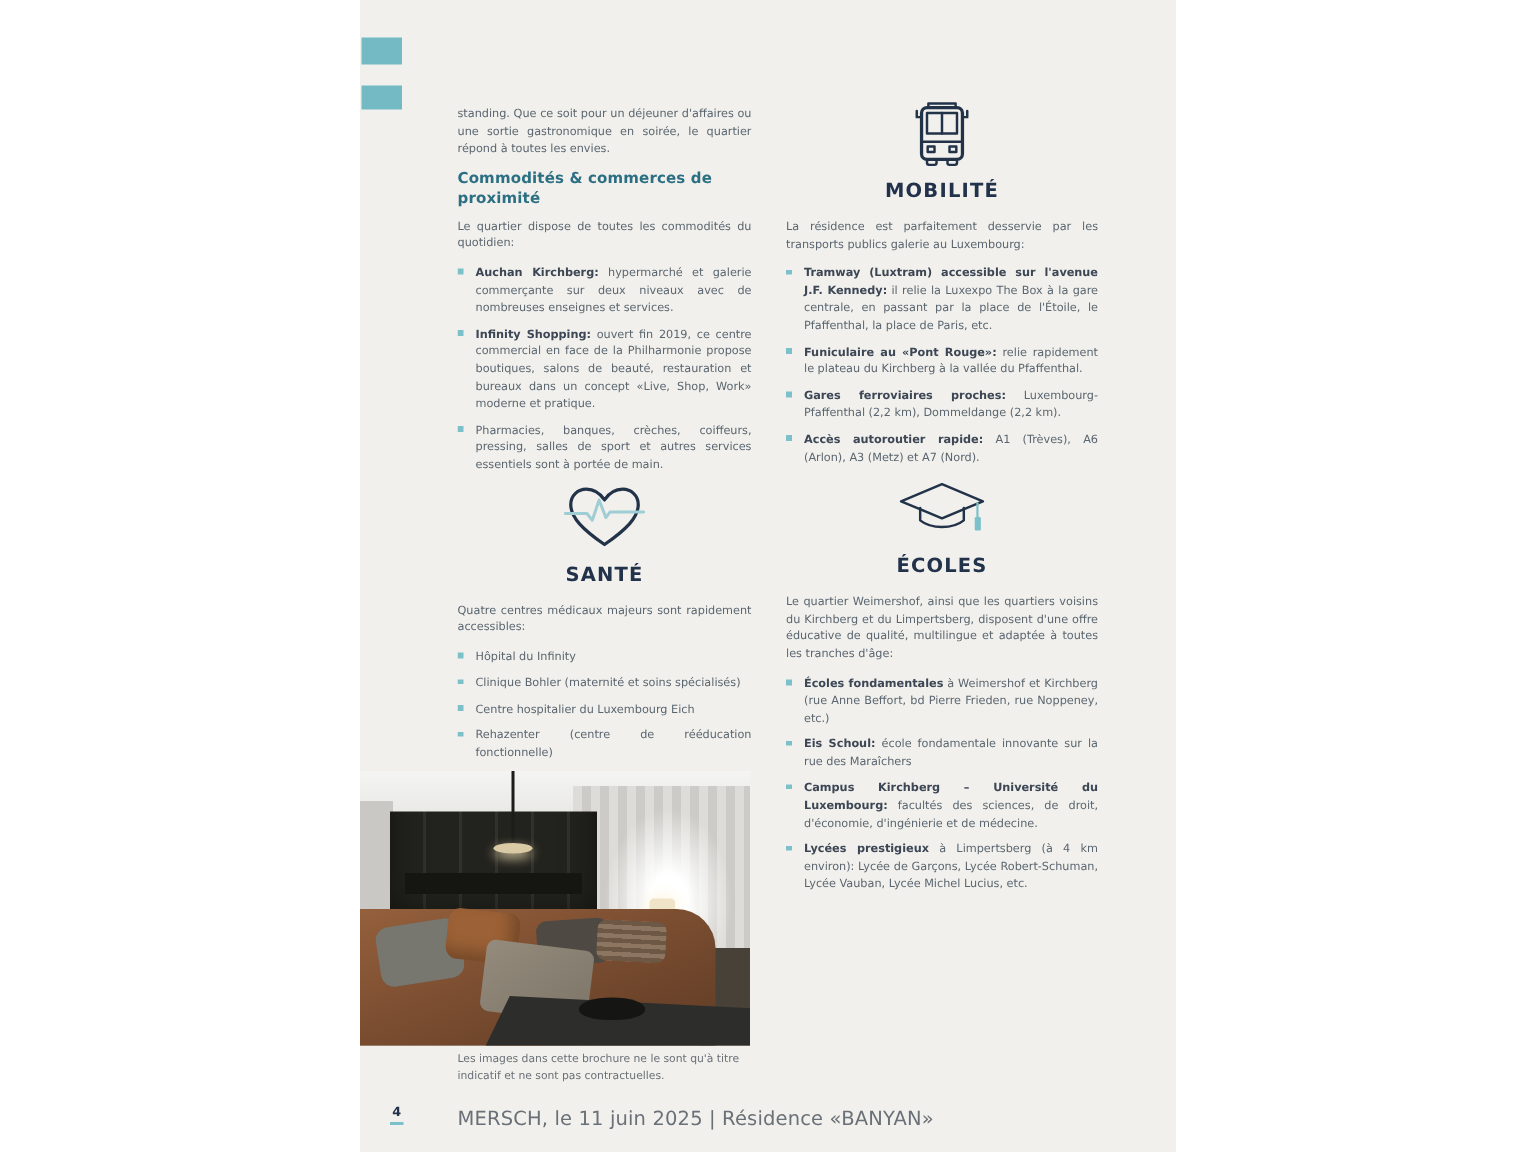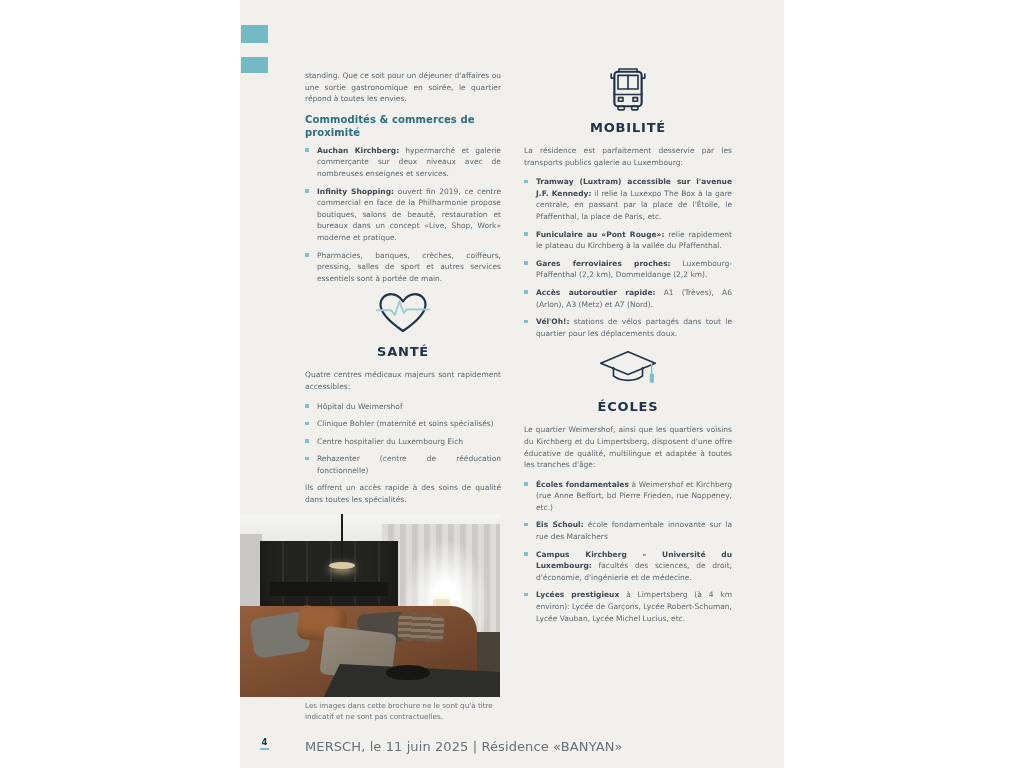--- a/index.html
+++ b/index.html
@@ -113,20 +113,21 @@
 
     <div class="deco deco1"></div>
     <div class="deco deco2"></div>
 
     <div class="cols">
 
       <div class="col left">
         <p class="body">standing. Que ce soit pour un déjeuner d'affaires ou une sortie gastronomique en soirée, le quartier répond à toutes les envies.</p>
 
         <h3 class="subhead">Commodités &amp; commerces de proximité</h3>
+        <p class="body">Le quartier dispose de toutes les commodités du quotidien:</p>
 
         <ul class="bullets">
           <li class="bullet">
             <span class="sq"></span>
             <b>Auchan Kirchberg:</b> <span>hypermarché et galerie commerçante sur deux niveaux avec de nombreuses enseignes et services.</span>
           </li>
           <li class="bullet">
             <span class="sq"></span>
             <b>Infinity Shopping:</b> <span>ouvert fin 2019, ce centre commercial en face de la Philharmonie propose boutiques, salons de beauté, restauration et bureaux dans un concept «Live, Shop, Work» moderne et pratique.</span>
           </li>
@@ -141,21 +142,21 @@
             <path class="ln" d="M30 45 C14 34 5 25 5 15.5 C5 8.5 10.5 4 16.5 4 C22 4 27 7.5 30 12 C33 7.5 38 4 43.5 4 C49.5 4 55 8.5 55 15.5 C55 25 46 34 30 45 Z"></path>
             <polyline class="teal" points="1,22 17,22 21,27 26,12 31,25 34,21 59,21"></polyline>
           </svg>
         </div>
         <h2 class="bighead">SANTÉ</h2>
         <p class="body">Quatre centres médicaux majeurs sont rapidement accessibles:</p>
 
         <ul class="bullets">
           <li class="bullet">
             <span class="sq"></span>
-            <span>Hôpital du Weimershof</span>
+            <span>Hôpital du Infinity</span>
           </li>
           <li class="bullet">
             <span class="sq"></span>
             <span>Clinique Bohler (maternité et soins spécialisés)</span>
           </li>
           <li class="bullet">
             <span class="sq"></span>
             <span>Centre hospitalier du Luxembourg Eich</span>
           </li>
           <li class="bullet">
@@ -194,24 +195,20 @@
             <span class="sq"></span>
             <b>Funiculaire au «Pont Rouge»:</b> <span>relie rapidement le plateau du Kirchberg à la vallée du Pfaffenthal.</span>
           </li>
           <li class="bullet">
             <span class="sq"></span>
             <b>Gares ferroviaires proches:</b> <span>Luxembourg-Pfaffenthal (2,2 km), Dommeldange (2,2 km).</span>
           </li>
           <li class="bullet">
             <span class="sq"></span>
             <b>Accès autoroutier rapide:</b> <span>A1 (Trèves), A6 (Arlon), A3 (Metz) et A7 (Nord).</span>
-          </li>
-          <li class="bullet">
-            <span class="sq"></span>
-            <b>Vél'Oh!:</b> <span>stations de vélos partagés dans tout le quartier pour les déplacements doux.</span>
           </li>
         </ul>
 
         <div class="icon-wrap" style="margin-top:10px;">
           <svg width="60" height="42" viewBox="0 0 66 46">
             <polygon class="ln-thin" points="33,3 63,15.5 33,28 3,15.5"></polygon>
             <path class="ln-thin" d="M17 20.5 v9 c8,6.5 24,6.5 32,0 v-9"></path>
             <line class="teal2" x1="59" y1="17" x2="59" y2="29"></line>
             <rect class="tealfill" x="57" y="27" width="4.5" height="10" rx="1"></rect>
           </svg>

